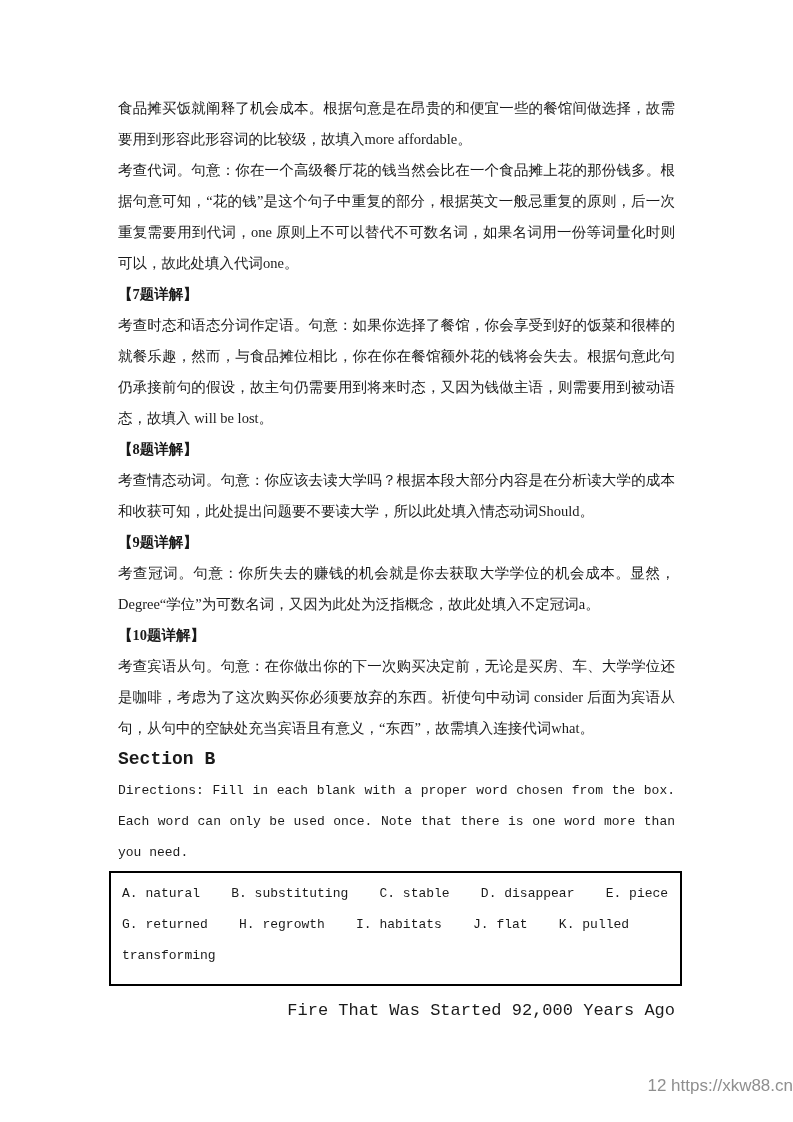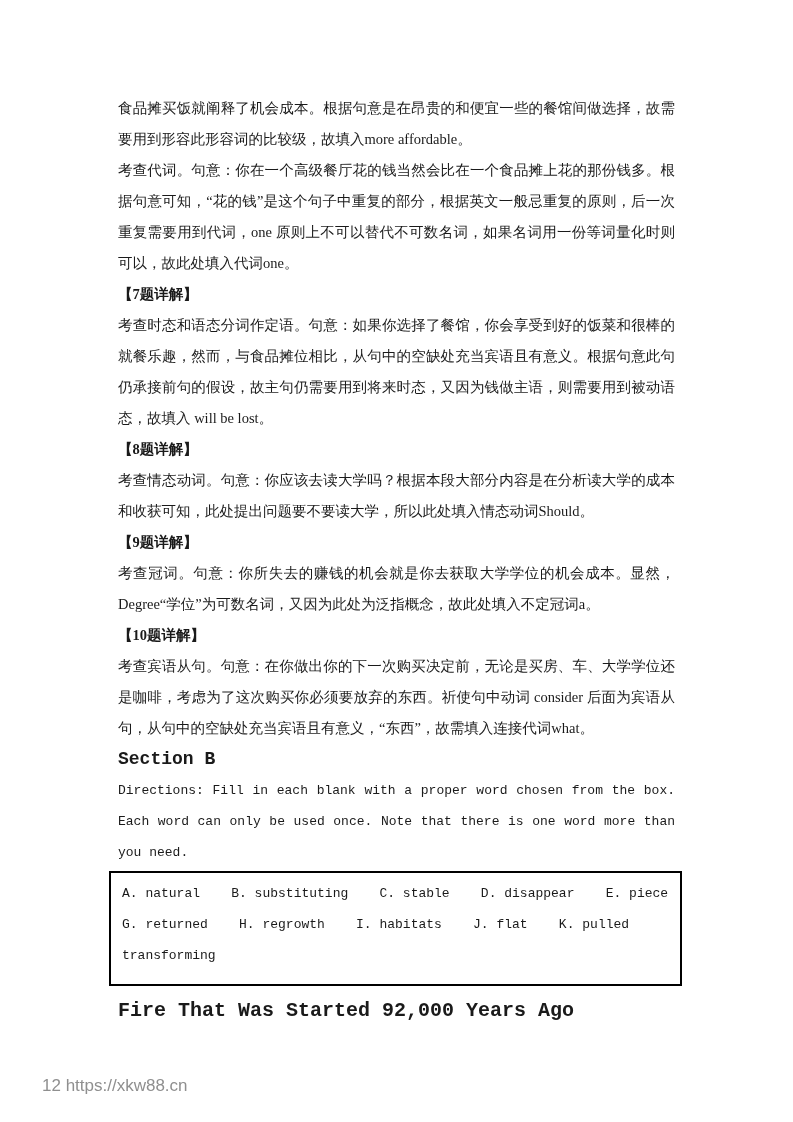--- a/index.html
+++ b/index.html
@@ -33,49 +33,49 @@
     padding: 5px 11px 13px 11px;
   }
   .box-line {
     font-family: "Liberation Mono", "DejaVu Sans Mono", monospace;
     font-size: 13px;
     line-height: 31px;
     white-space: pre;
     overflow: hidden;
   }
   .passage-title {
-    text-align: left;
-    font-weight: bold;
-    font-size: 20px;
+    text-align: right;
+    font-weight: normal;
+    font-size: 17px;
     margin-top: 9px;
     font-family: "Liberation Mono", "DejaVu Sans Mono", monospace;
   }
   .footer {
     position: absolute;
     left: 0; right: 0; bottom: 26px;
-    text-align: left;
+    text-align: right;
     color: #8f8f8f;
     font-size: 17px;
     font-family: "Liberation Sans", "DejaVu Sans", sans-serif;
     margin-left: 42px;
   }
 </style>
 </head>
 <body>
 
 <div class="page">
 
   <div class="doc">
 
     <p class="para">食品摊买饭就阐释了机会成本。根据句意是在昂贵的和便宜一些的餐馆间做选择，故需要用到形容此形容词的比较级，故填入more affordable。</p>
 
     <p class="para">考查代词。句意：你在一个高级餐厅花的钱当然会比在一个食品摊上花的那份钱多。根据句意可知，“花的钱”是这个句子中重复的部分，根据英文一般忌重复的原则，后一次重复需要用到代词，one 原则上不可以替代不可数名词，如果名词用一份等词量化时则可以，故此处填入代词one。</p>
 
     <p class="heading">【7题详解】</p>
-    <p class="para">考查时态和语态分词作定语。句意：如果你选择了餐馆，你会享受到好的饭菜和很棒的就餐乐趣，然而，与食品摊位相比，从句中的空缺处充当宾语且有意义。根据句意此句仍承接前句的假设，故主句仍需要用到将来时态，又因为钱做主语，则需要用到被动语态，故填入 will be lost。</p>
+    <p class="para">考查时态和语态分词作定语。句意：如果你选择了餐馆，你会享受到好的饭菜和很棒的就餐乐趣，然而，与食品摊位相比，你在你在餐馆额外花的钱将会失去。根据句意此句仍承接前句的假设，故主句仍需要用到将来时态，又因为钱做主语，则需要用到被动语态，故填入 will be lost。</p>
 
     <p class="heading">【8题详解】</p>
     <p class="para">考查情态动词。句意：你应该去读大学吗？根据本段大部分内容是在分析读大学的成本和收获可知，此处提出问题要不要读大学，所以此处填入情态动词Should。</p>
 
     <p class="heading">【9题详解】</p>
     <p class="para">考查冠词。句意：你所失去的赚钱的机会就是你去获取大学学位的机会成本。显然，Degree“学位”为可数名词，又因为此处为泛指概念，故此处填入不定冠词a。</p>
 
     <p class="heading">【10题详解】</p>
     <p class="para">考查宾语从句。句意：在你做出你的下一次购买决定前，无论是买房、车、大学学位还是咖啡，考虑为了这次购买你必须要放弃的东西。祈使句中动词 consider 后面为宾语从句，从句中的空缺处充当宾语且有意义，“东西”，故需填入连接代词what。</p>
 

